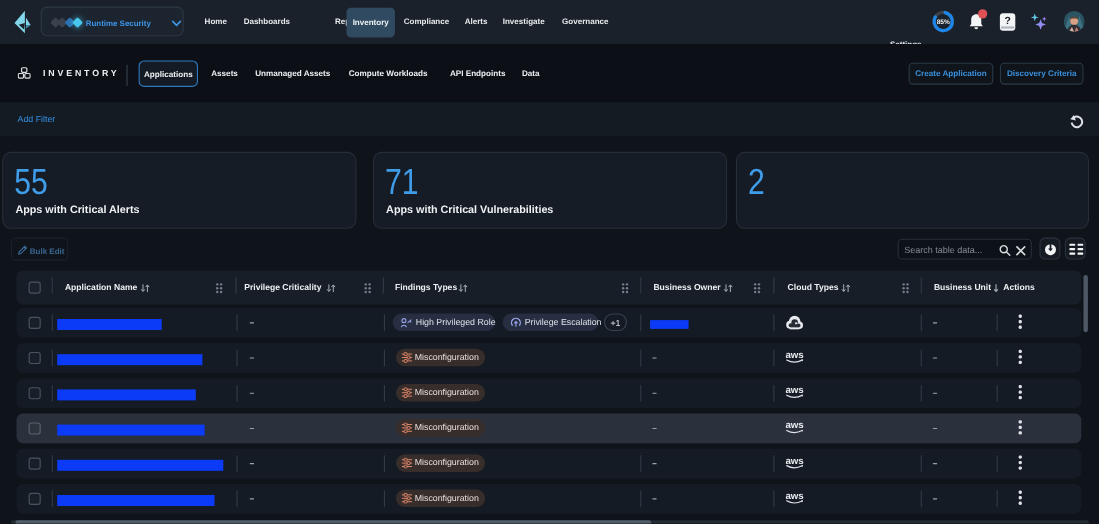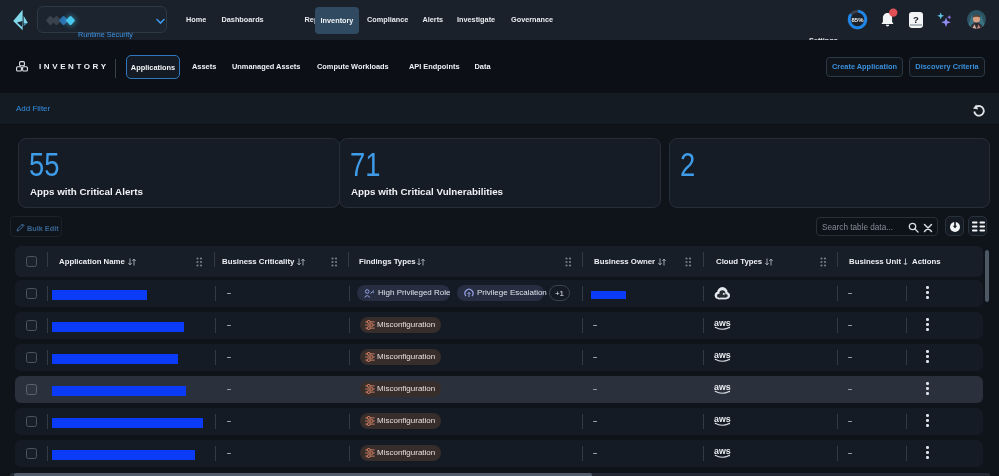--- a/index.html
+++ b/index.html
@@ -7,21 +7,21 @@
   body { font-family:"Liberation Sans", sans-serif; background:#0f141b; position:relative; }
   .abs { position:absolute; }
 
   
   #topbar { position:absolute; left:0; top:0; width:999px; height:40px; background:#1a212b; }
   .navitem { position:absolute; top:15px; font-size:7.3px; font-weight:bold; color:#e8ebee; white-space:nowrap; }
   #nav-inv { position:absolute; left:315px; top:6.5px; width:44px; height:27px; background:#304b61; border-radius:4px; }
   #nav-inv span { position:absolute; left:0; right:0; top:9px; text-align:center; font-size:7.3px; font-weight:bold; color:#f0f3f5; }
   #dd { position:absolute; left:37px; top:6px; width:130px; height:27px; border:1px solid #2d3945; border-radius:6px; background:#1c242f; }
   .dia { position:absolute; top:10px; width:7px; height:7px; transform:rotate(45deg); border-radius:1.5px; }
-  #dd-text { position:absolute; left:40px; top:23px; font-size:7.2px; font-weight:normal; color:#3e96e6; }
+  #dd-text { position:absolute; left:40px; top:10px; font-size:7.2px; font-weight:bold; color:#3e96e6; }
   #settings { position:absolute; left:809px; top:15.5px; font-size:7.3px; font-weight:bold; color:#e8ebee;margin-top:20px; }
 
   
   #tabbar { position:absolute; left:0; top:40px; width:999px; height:53px; background:#0c1016; }
   .tabitem { position:absolute; top:22px; font-size:7.4px; font-weight:bold; color:#eef1f4; white-space:nowrap; }
   #inv-label { position:absolute; left:39px; top:22px; font-size:8px; font-weight:bold; color:#eef1f4; letter-spacing:2.6px; }
   #tab-div { position:absolute; left:115px; top:19px; width:1px; height:19px; background:#39414c; }
   #apps-box { position:absolute; left:126px; top:15px; width:54px; height:24px; border:1.5px solid #3078be; border-radius:5px; background:#151b24; }
   #apps-box span { position:absolute; left:0; right:0; top:6.5px; text-align:center; font-size:7.4px; font-weight:bold; color:#f0f3f5; }
   .actbtn { position:absolute; top:17px; height:20px; border:1px solid #2b3947; border-radius:4px; background:#10151c; color:#3a90dc; font-size:7.4px; font-weight:bold; text-align:center; line-height:18px; }
@@ -163,21 +163,21 @@
 </div>
 
 <div id="filterbar">
   <span id="addfilter">Add Filter</span>
   <svg class="abs" style="left:972px; top:9.5px;" width="14" height="15" viewBox="0 0 14 15">
     <path d="M4.1 4.0 A4.8 4.8 0 1 1 2.25 8.5" fill="none" stroke="#dfe3e8" stroke-width="1.8"></path>
     <path d="M1.0 5.4 L6.0 6.6 L4.3 1.6 Z" fill="#dfe3e8"></path>
   </svg>
 </div>
 
-<div class="card" style="left:18px;  width:322px;">
+<div class="card" style="left:2px;  width:322px;">
   <div class="cardnum">55</div>
   <div class="cardlabel">Apps with Critical Alerts</div>
 </div>
 <div class="card" style="left:339px; width:322px;">
   <div class="cardnum">71</div>
   <div class="cardlabel">Apps with Critical Vulnerabilities</div>
 </div>
 <div class="card" style="left:669px; width:321px;">
   <div class="cardnum">2</div>
 </div>
@@ -223,21 +223,21 @@
   <div class="chk" style="top:10px;"></div>
   <div class="cdiv" style="left:46.5px;"></div>
   <span class="th" style="left:59px;">Application Name</span>
   <svg class="sort" style="left:128px; top:12px;">
       <use href="#sorticon"></use>
     </svg>
   <svg class="drag" style="left:196px; top:10.5px;">
       <use href="#dragicon"></use>
     </svg>
   <div class="cdiv" style="left:214px;"></div>
-  <span class="th" style="left:222px;">Business Criticality</span>
+  <span class="th" style="left:222px;">Privilege Criticality</span>
   <svg class="sort" style="left:297px; top:12px;">
       <use href="#sorticon"></use>
     </svg>
   <svg class="drag" style="left:331px; top:10.5px;">
       <use href="#dragicon"></use>
     </svg>
   <div class="cdiv" style="left:348px;"></div>
   <span class="th" style="left:359px;">Findings Types</span>
   <svg class="sort" style="left:417px; top:12px;">
       <use href="#sorticon"></use>

